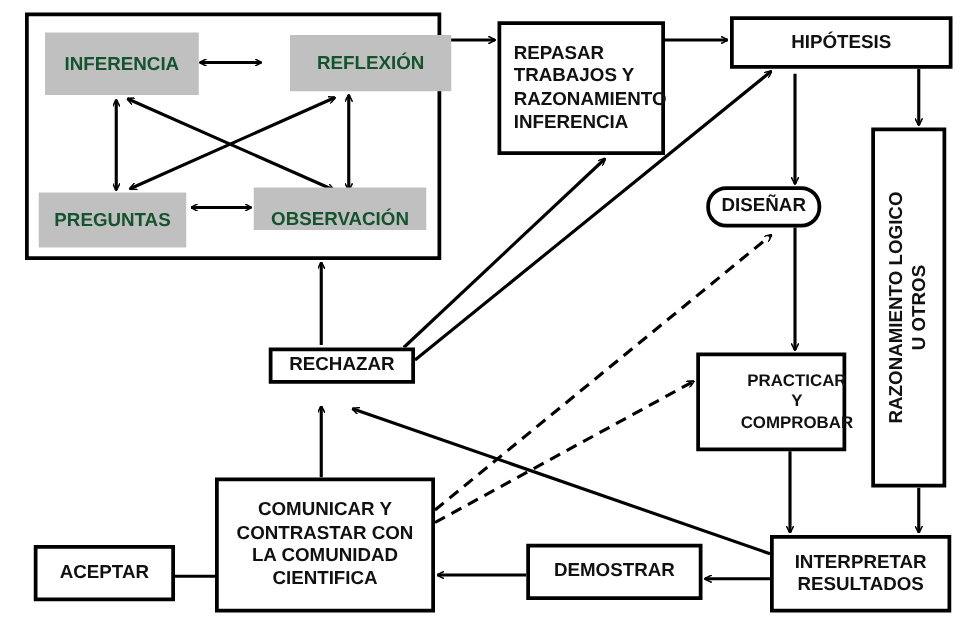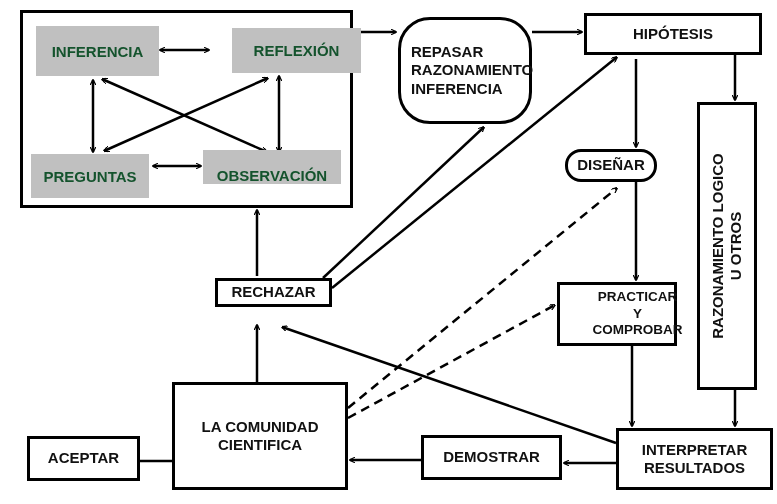--- a/index.html
+++ b/index.html
@@ -60,63 +60,66 @@
 <div class="gray" style="left:211px;top:28px;width:129px;height:45px;margin-left:21px;">
   <span>REFLEXIÓN</span>
 </div>
 <div class="gray" style="left:31px;top:154px;width:118px;height:44px;">
   <span>PREGUNTAS</span>
 </div>
 <div class="gray" style="left:203px;top:150px;width:138px;height:34px;align-items:flex-end;">
   <span>OBSERVACIÓN</span>
 </div>
 
-<div class="box left" style="left:398px;top:17px;width:134px;height:107px;border-radius:32px;">
+<div class="box left" style="left:398px;top:17px;width:134px;height:107px;">
   <div>
     <div>REPASAR</div>
+    <div>TRABAJOS Y</div>
     <div>RAZONAMIENTO</div>
     <div>INFERENCIA</div>
   </div>
 </div>
 
 <div class="box" style="left:584px;top:13px;width:178px;height:42px;">
   <span>HIPÓTESIS</span>
 </div>
 
 <div class="box" style="left:565px;top:149px;width:92px;height:33px;border-radius:16px;">
   <span>DISEÑAR</span>
 </div>
 
-<div class="box" style="left:557px;top:282px;width:120px;height:64px;font-size:13.5px;padding-left:41px;">
+<div class="box" style="left:557px;top:282px;width:120px;height:79px;font-size:13.5px;padding-left:41px;">
   <div>
     <div>PRACTICAR Y</div>
     <div>COMPROBAR</div>
   </div>
 </div>
 
 <div class="box" style="left:697px;top:102px;width:60px;height:288px;">
   <div class="vert">
     <div>RAZONAMIENTO LOGICO</div>
     <div>U OTROS</div>
   </div>
 </div>
 
-<div class="box" style="left:616px;top:428px;width:157px;height:62px;">
+<div class="box" style="left:616px;top:428px;width:145px;height:62px;">
   <div>
     <div>INTERPRETAR</div>
     <div>RESULTADOS</div>
   </div>
 </div>
 
 <div class="box" style="left:421px;top:435px;width:141px;height:45px;">
   <span>DEMOSTRAR</span>
 </div>
 
 <div class="box" style="left:172px;top:382px;width:176px;height:108px;">
   <div>
+    <div>COMUNICAR Y</div>
+    <div>CONTRASTAR CON</div>
     <div>LA COMUNIDAD</div>
     <div>CIENTIFICA</div>
   </div>
 </div>
 
 <div class="box" style="left:7px;top:436px;width:113px;height:45px;margin-left:20px;">
   <span>ACEPTAR</span>
 </div>
 
 <div class="box" style="left:215px;top:278px;width:117px;height:29px;">

